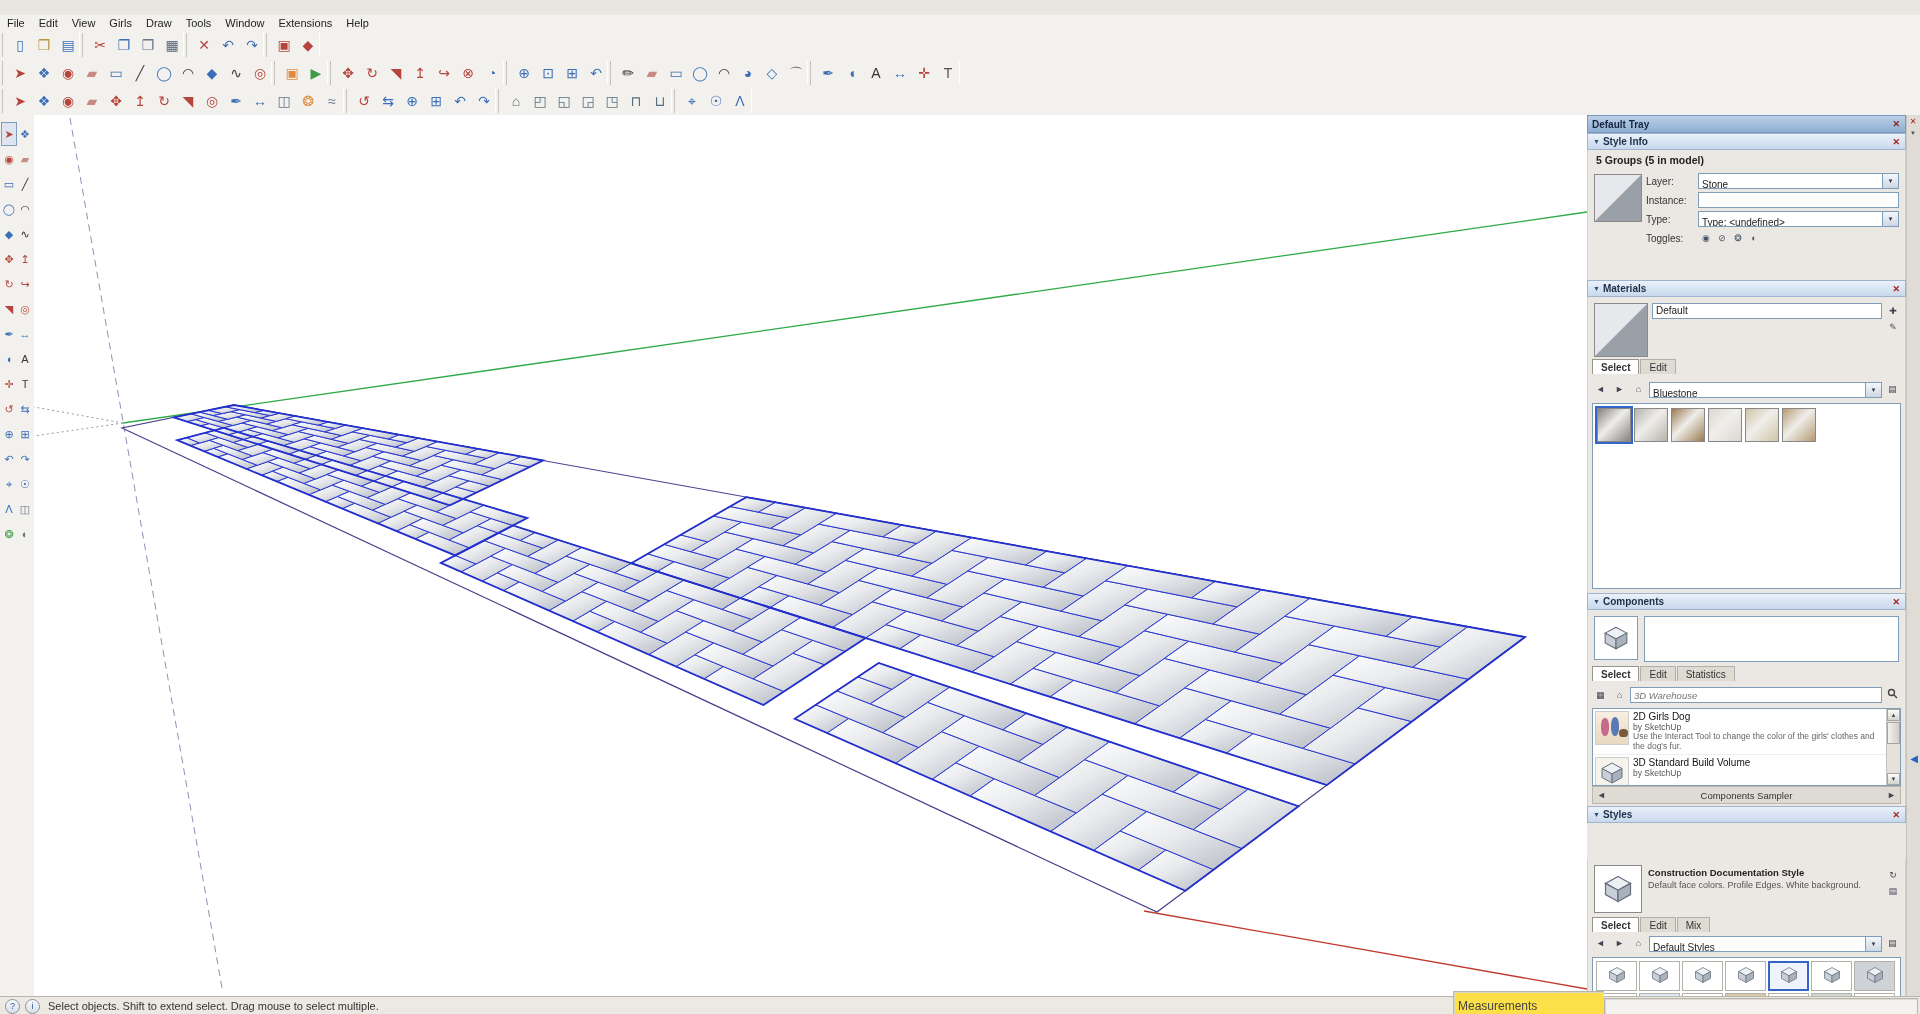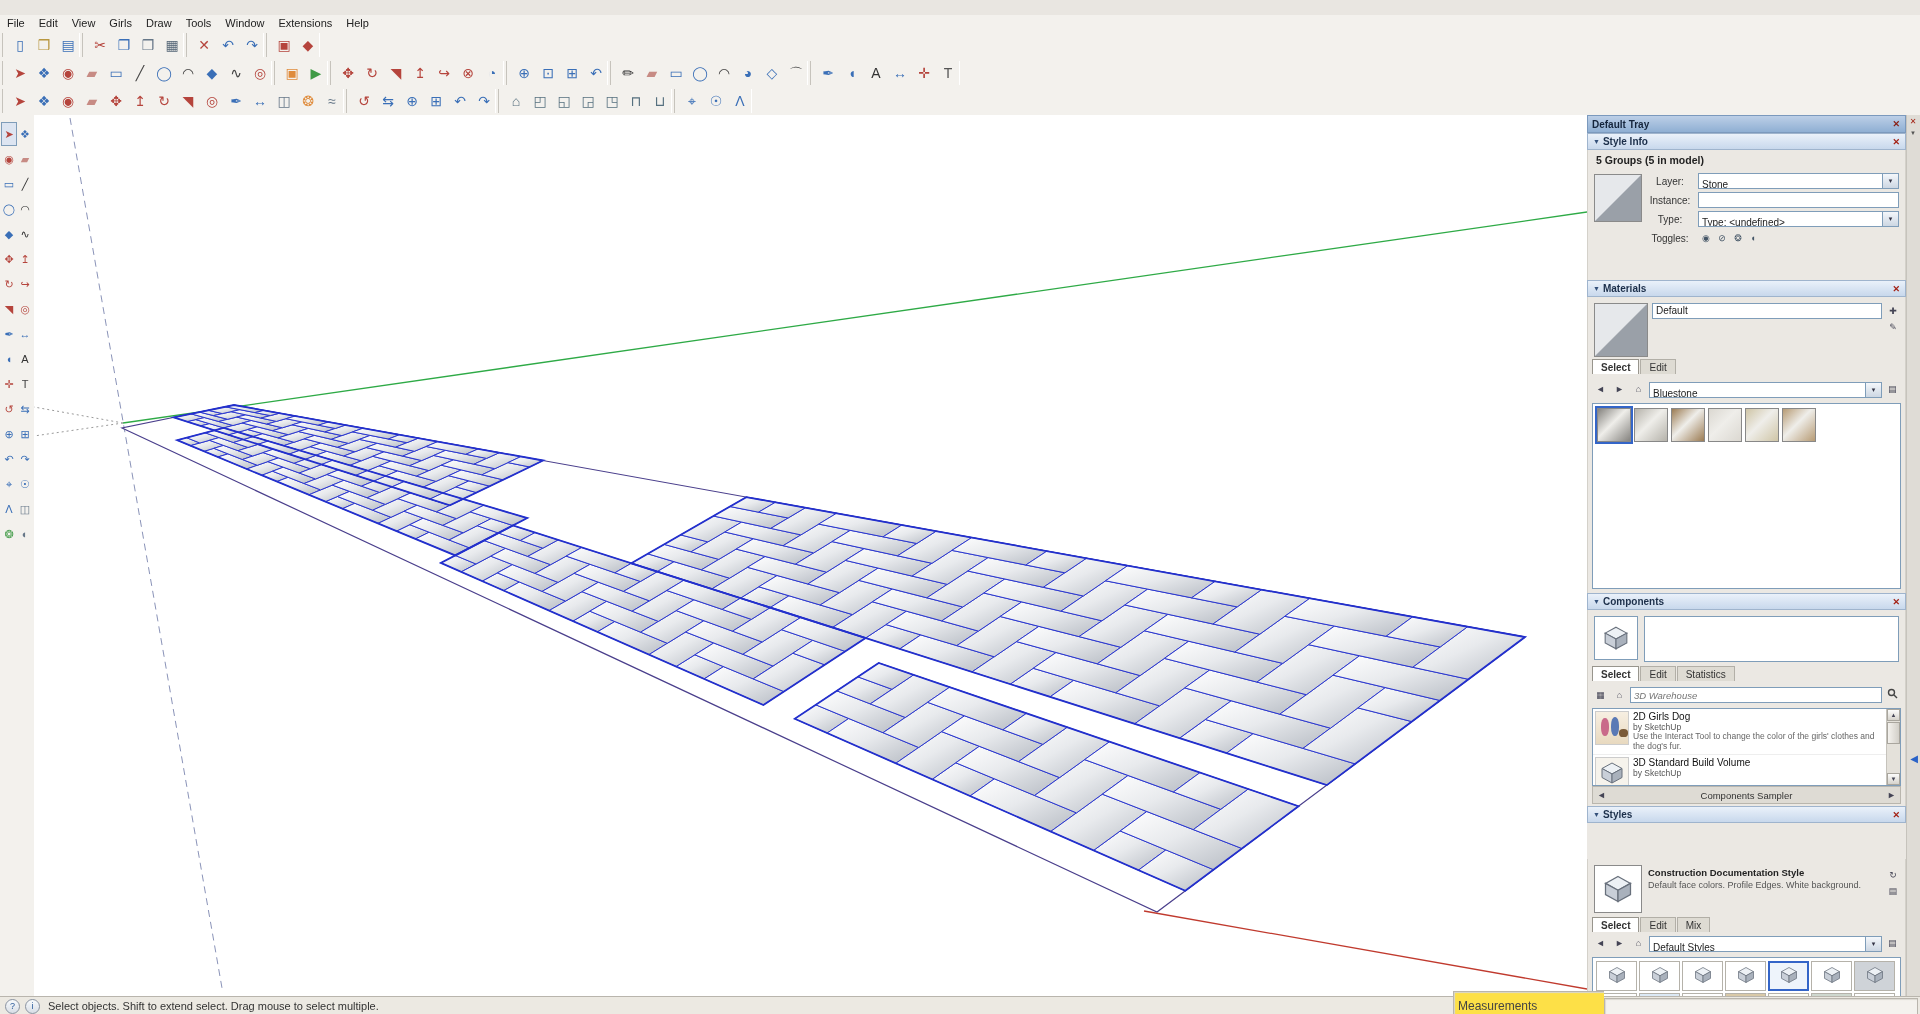--- a/index.html
+++ b/index.html
@@ -36,21 +36,21 @@
 
   
   .tray{position:absolute;left:1587px;top:0;width:319px;height:881px;background:#ebe8e3;font-size:10px;}
   .tray-titlebar{height:16px;background:linear-gradient(#bccfe7,#8fafd3);border:1px solid #7b99bd;display:flex;align-items:center;color:#15253c;font-weight:bold;padding:0 2px 0 4px;}
   .tray-titlebar .tt-x{margin-left:auto;color:#8a1f14;font-weight:bold;font-size:9px;padding:0 3px;}
   .sec-h{height:15px;background:linear-gradient(#eaf1fa,#c8d8ec);border:1px solid #9fb4cd;display:flex;align-items:center;color:#1c2f4a;font-weight:bold;font-size:10px;padding:0 2px;}
   .sec-h .arr{font-size:7px;margin:0 3px;color:#33507a;}
   .sec-h .sec-x{margin-left:auto;color:#a32215;font-size:9px;padding:0 3px;font-weight:bold;}
   .sec-body{position:relative;background:#ebe8e3;border-left:1px solid #d4d1ca;border-right:1px solid #d4d1ca;}
   .sunken{background:#fff;border:1px solid #7f9db9;}
-  .lbl{display:inline-block;text-align:center;color:#333;}
+  .lbl{display:inline-block;text-align:left;color:#333;}
   .combo{display:flex;height:16px;}
   .combo .cval{flex:1;background:#fff;border:1px solid #7f9db9;border-right:none;line-height:14px;padding:4px 3px;white-space:nowrap;overflow:hidden;}
   .combo .cdd{width:15px;background:linear-gradient(#f4f7fb,#cdd7e3);border:1px solid #7f9db9;font-size:7px;line-height:14px;text-align:center;color:#334;}
   .tabs{position:absolute;display:flex;gap:1px;}
   .tab{padding:2px 8px 1px;font-size:10px;background:#dedbd3;border:1px solid #b2afa7;border-bottom:none;color:#333;}
   .tab.active{background:#fff;border-color:#98958d;font-weight:bold;}
   .nav-btn{width:17px;height:17px;border:1px solid #a9a69e;background:linear-gradient(#fcfcfb,#dcd9d2);font-size:9px;line-height:15px;text-align:center;color:#445;}
   .side-btn{width:16px;height:16px;border:1px solid #a9a69e;background:linear-gradient(#fcfcfb,#dcd9d2);font-size:9px;line-height:14px;text-align:center;color:#445;display:block;margin-bottom:2px;}
 
   

